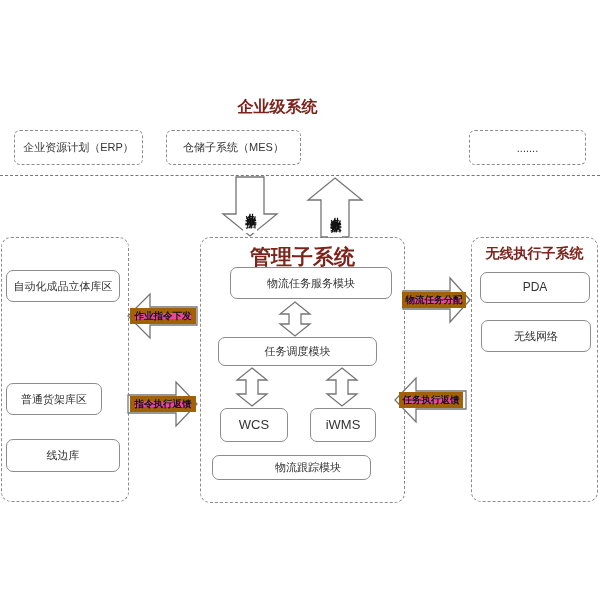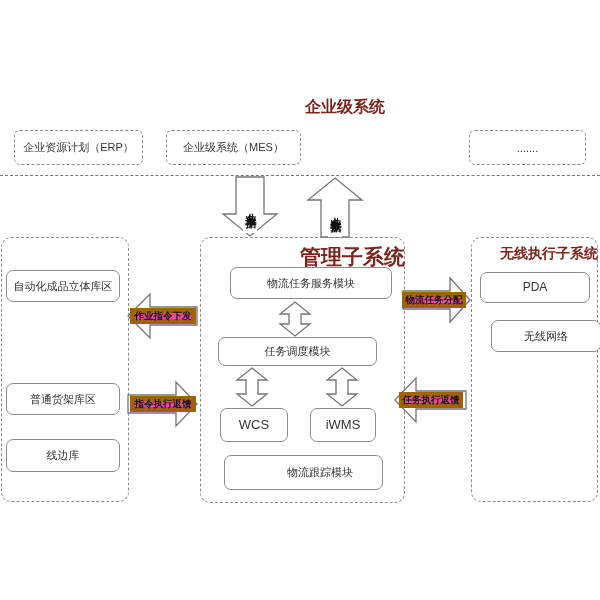--- a/index.html
+++ b/index.html
@@ -1,21 +1,21 @@
 <!DOCTYPE html>
 <html><head>
 <meta charset="utf-8">
 <style>
   html,body{margin:0;padding:0;background:#fff;}
   #canvas{
     position:relative;width:600px;height:600px;background:#fff;overflow:hidden;
     font-family:"Liberation Sans","DejaVu Sans",sans-serif;color:#2f2f2f;
   }
   .abs{position:absolute;box-sizing:border-box;}
-  .sec-title{font-weight:bold;color:#7b241c;text-align:right;}
+  .sec-title{font-weight:bold;color:#7b241c;text-align:center;}
   .dash-box{
     border:1.4px dashed #8c8c8c;border-radius:6px;background:#fff;
     display:flex;align-items:center;justify-content:center;
     font-size:11px;color:#333;text-align:center;
   }
   .panel{border:1.4px dashed #8c8c8c;border-radius:10px;background:#fff;}
   .node{
     border:1.2px solid #8c8c8c;border-radius:7px;background:#fff;
     display:flex;align-items:center;justify-content:center;
     font-size:11px;color:#333;text-align:right;line-height:1.15;padding:1px 2px;
@@ -39,21 +39,21 @@
 <body>
 
 <div id="canvas">
 
   <div class="abs sec-title" style="left:170px;top:97px;width:215px;font-size:16px;">企业级系统</div>
 
   <div class="abs dash-box" style="left:14px;top:130px;width:129px;height:35px;">
     <span>企业资源计划（ERP）</span>
   </div>
   <div class="abs dash-box" style="left:166px;top:130px;width:135px;height:35px;">
-    <span>企业级系统（MES）</span>
+    <span>仓储子系统（MES）</span>
   </div>
   <div class="abs dash-box" style="left:469px;top:130px;width:117px;height:35px;">
     <span>.......</span>
   </div>
 
   <div class="abs sep" style="left:0;top:175px;width:600px;"></div>
 
   <svg width="600" height="600" viewBox="0 0 600 600">
     <polygon points="236,177 264,177 264,214 277,214 250,236 223,214 236,214"></polygon>
     <polygon points="335,178 362,200 349,200 349,237 321,237 321,200 308,200"></polygon>
@@ -71,47 +71,47 @@
 
   <div class="abs arrow-label" style="left:130px;top:308px;width:66px;height:16px;">作业指令下发</div>
   <div class="abs arrow-label" style="left:130px;top:396px;width:66px;height:16px;text-align:right;">指令执行返馈</div>
   <div class="abs arrow-label" style="left:402px;top:292px;width:64px;height:16px;">物流任务分配</div>
   <div class="abs arrow-label" style="left:399px;top:392px;width:64px;height:16px;">任务执行返馈</div>
 
   <div class="abs panel" style="left:1px;top:237px;width:128px;height:265px;"></div>
   <div class="abs node" style="left:6px;top:270px;width:114px;height:32px;">
     <span>自动化成品立体库区</span>
   </div>
-  <div class="abs node" style="left:6px;top:383px;width:114px;height:32px;">
+  <div class="abs node" style="left:6px;top:383px;width:96px;height:32px;">
     <span>普通货架库区</span>
   </div>
   <div class="abs node" style="left:6px;top:439px;width:114px;height:33px;">
     <span>线边库</span>
   </div>
 
   <div class="abs panel" style="left:200px;top:237px;width:205px;height:266px;"></div>
   <div class="abs sec-title" style="left:200px;top:243px;width:205px;font-size:21px;">管理子系统</div>
   <div class="abs node" style="left:218px;top:267px;width:162px;height:32px;margin-left:12px;">
     <span>物流任务服务模块</span>
   </div>
   <div class="abs node" style="left:218px;top:337px;width:159px;height:29px;">
     <span>任务调度模块</span>
   </div>
   <div class="abs node" style="left:220px;top:408px;width:68px;height:34px;font-size:13px;">
     <span>WCS</span>
   </div>
   <div class="abs node" style="left:310px;top:408px;width:66px;height:34px;font-size:13px;">
     <span>iWMS</span>
   </div>
-  <div class="abs node" style="left:224px;top:455px;width:159px;height:35px;padding-left:35px;">
+  <div class="abs node" style="left:212px;top:455px;width:159px;height:25px;padding-left:35px;">
     <span>物流跟踪模块</span>
   </div>
 
   <div class="abs panel" style="left:471px;top:237px;width:127px;height:265px;"></div>
   <div class="abs sec-title" style="left:471px;top:245px;width:127px;font-size:14px;">无线执行子系统</div>
   <div class="abs node" style="left:480px;top:272px;width:110px;height:31px;font-size:12px;">
     <span>PDA</span>
   </div>
-  <div class="abs node" style="left:491px;top:320px;width:110px;height:32px;">
+  <div class="abs node" style="left:481px;top:320px;width:110px;height:32px;">
     <span>无线网络</span>
   </div>
 
 </div>
 
 </body></html>

